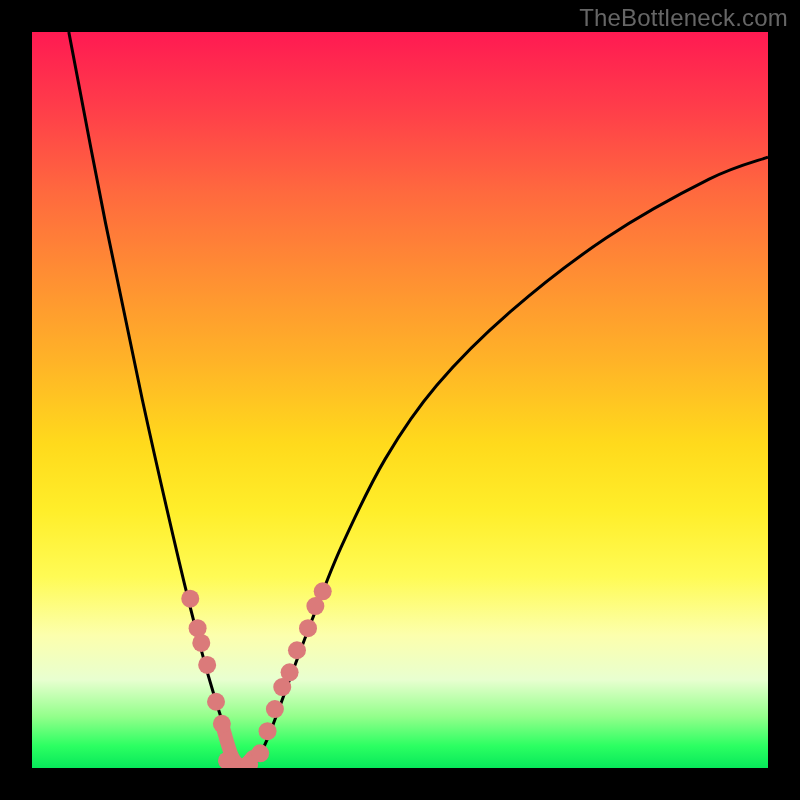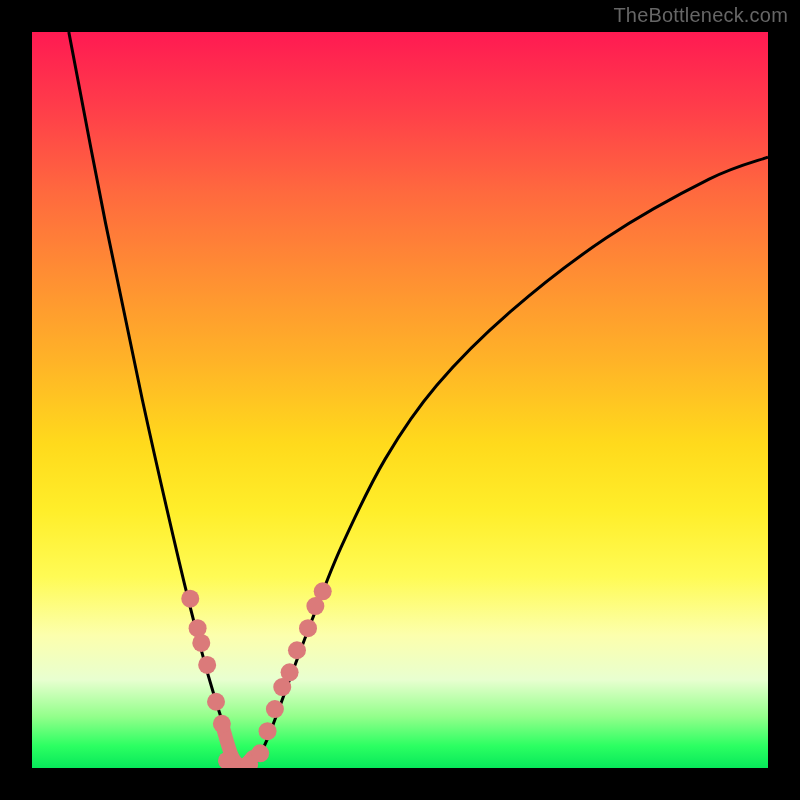--- a/index.html
+++ b/index.html
@@ -38,21 +38,21 @@
       #e8ffd0 88%,
       #93ff8b 93%,
       #2cff62 97%,
       #07e85a 100%);
   }
   .watermark {
     position: absolute;
     top: 4px;
     right: 12px;
     color: #666;
-    font-size: 20px;
+    font-size: 24px;
     font-weight: 500;
     letter-spacing: 0.2px;
   }
   svg.curves {
     position: absolute;
     top: 0;
     left: 0;
   }
 </style>
 </head>

